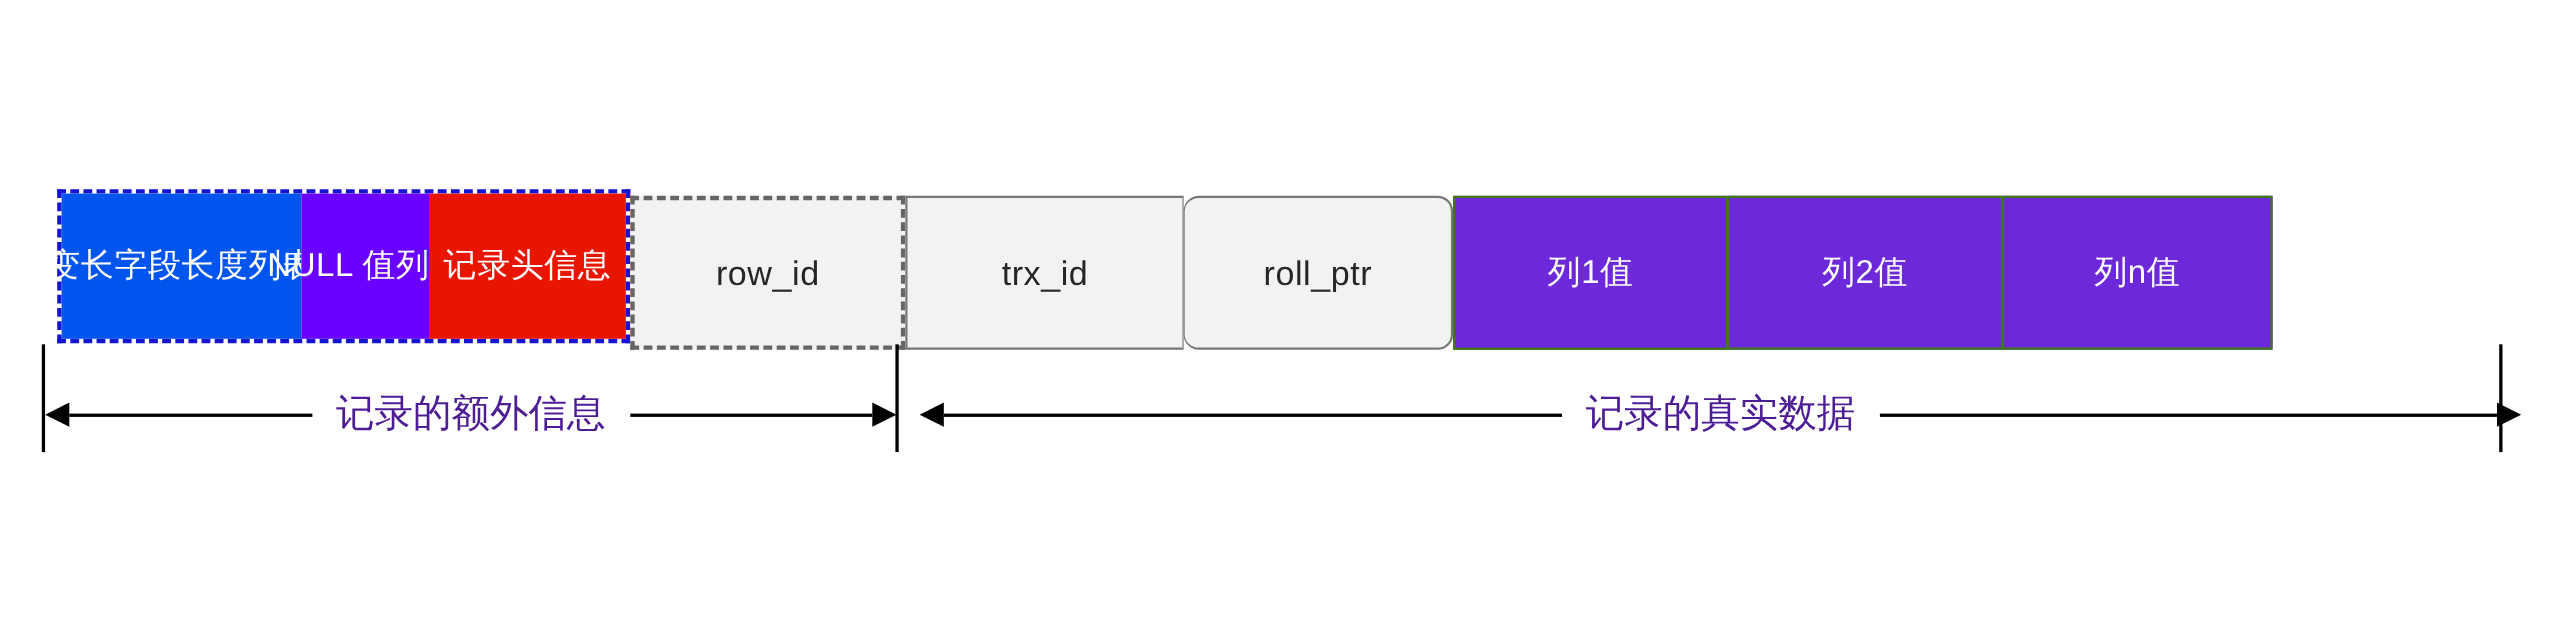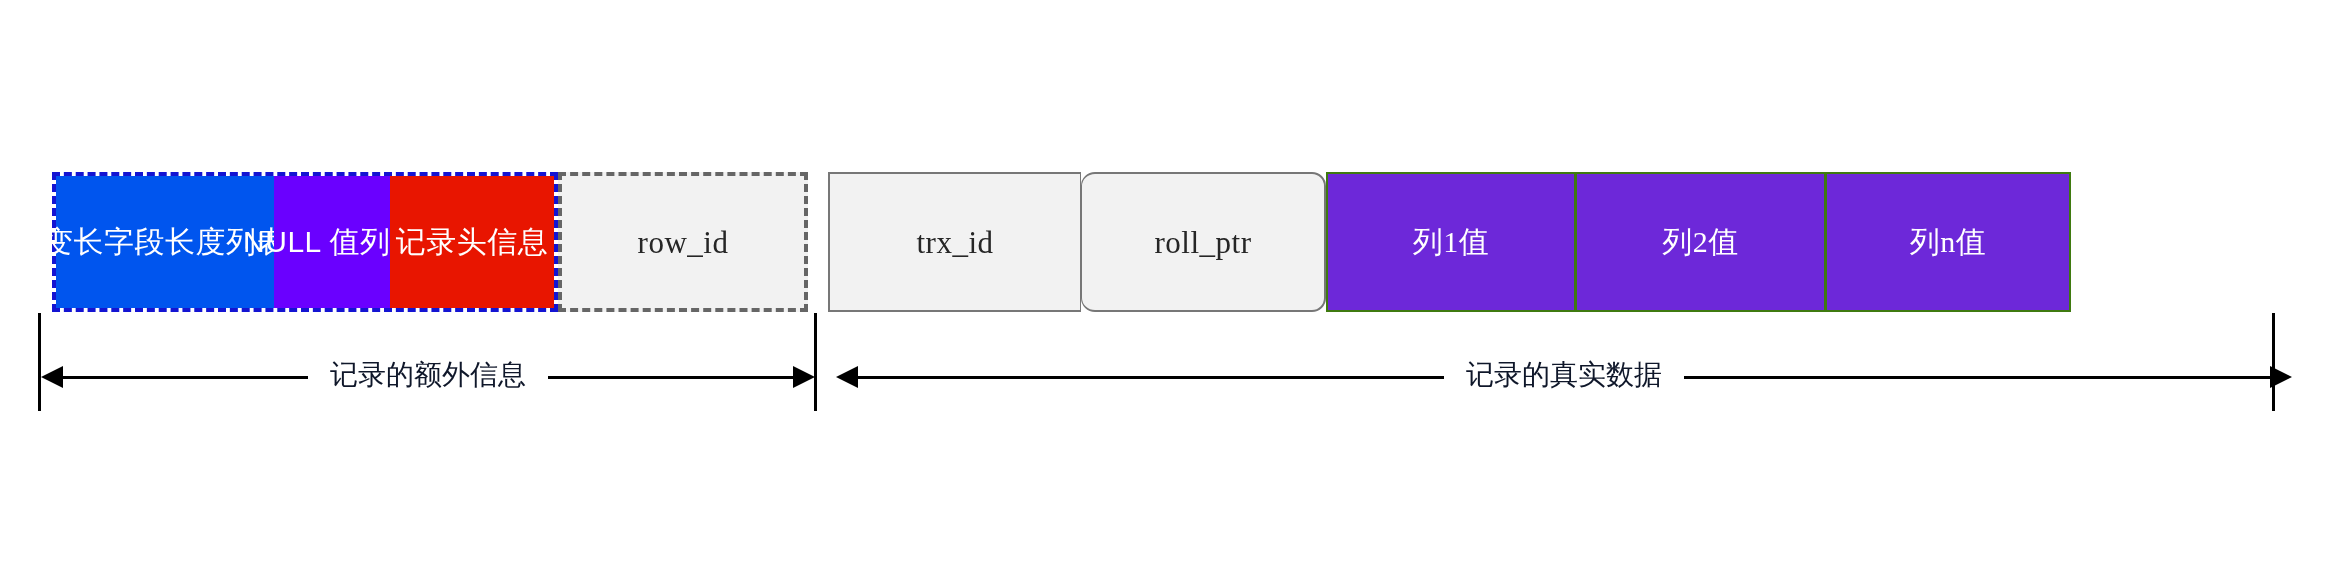--- a/index.html
+++ b/index.html
@@ -58,49 +58,48 @@
     width: 218px;
     background: #0055ee;
     color: #ffffff;
   }
   .seg-nulllist {
     width: 116px;
     background: #6a00ff;
     color: #ffffff;
   }
   .seg-header {
-    width: 164px;
+    width: 179px;
     background: #e81500;
     color: #ffffff;
   }
 
   
   .group-hidden {
     position: relative;
     display: flex;
-    align-items: flex-start;
+    align-items: center;
     box-sizing: border-box;
     height: 152px;
-    font-family: Liberation Serif, serif;
   }
   .seg-rowid {
     width: 250px;
     background: #f2f2f2;
     color: #262626;
     border: 4px dashed #666666;
     font-size: 31px;
   }
   .seg-trxid,
   .seg-rollptr {
     background: #f2f2f2;
     color: #262626;
     border: 2px solid #777777;
     font-size: 31px;
   }
-  .seg-trxid { width: 253px; border-right-width: 1px; margin-left: 20px; }
+  .seg-trxid { width: 253px; border-right-width: 1px; }
   .seg-rollptr { width: 245px; border-left-width: 1px; border-radius: 14px; }
 
   
   .seg-col {
     background: #6d28d9;
     color: #ffffff;
     border: 2px solid #3f7a10;
   }
   .seg-col + .seg-col { border-left-width: 1px; }
   .seg-col1 { width: 250px; }
@@ -125,22 +124,22 @@
     align-items: center;
   }
   .dim .bar {
     flex: 1 1 auto;
     height: 3px;
     background: #000000;
   }
   .dim .dim-label {
     flex: 0 0 auto;
     padding: 0 22px;
-    font-size: 28px;
-    color: #0f172a;
+    font-size: 35px;
+    color: #4c1d95;
     line-height: 1;
     white-space: nowrap;
     transform: translateY(-2px);
   }
   .arrow-head {
     flex: 0 0 auto;
     width: 0;
     height: 0;
     border-top: 11px solid transparent;
     border-bottom: 11px solid transparent;

